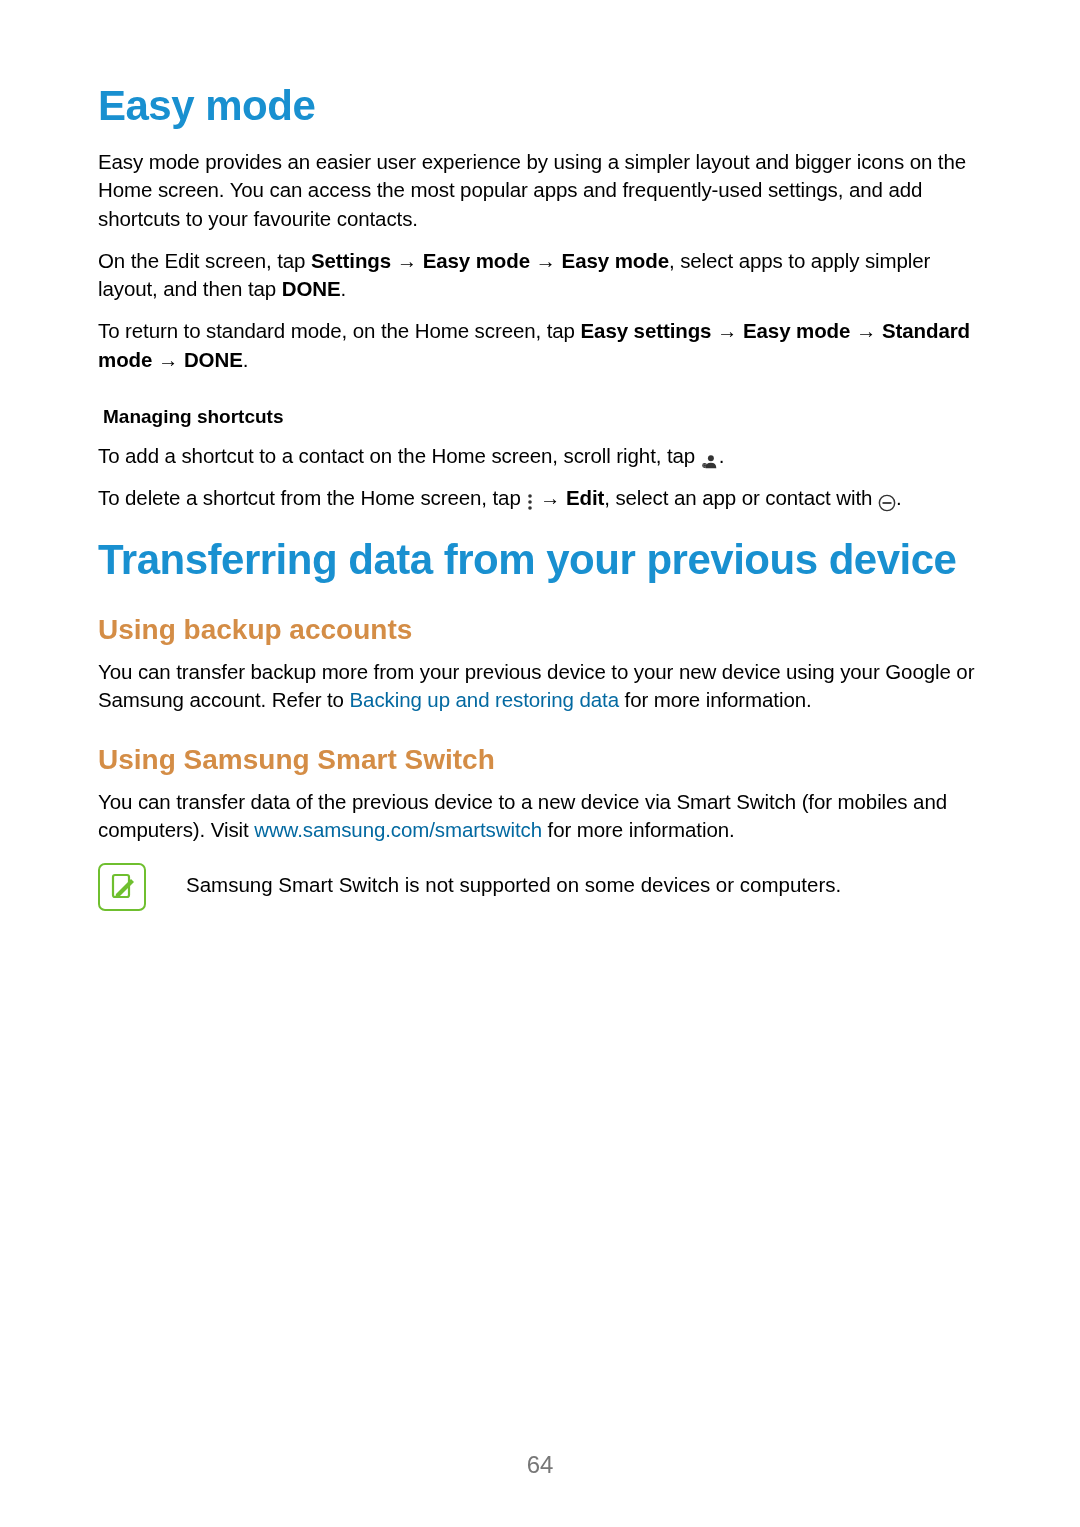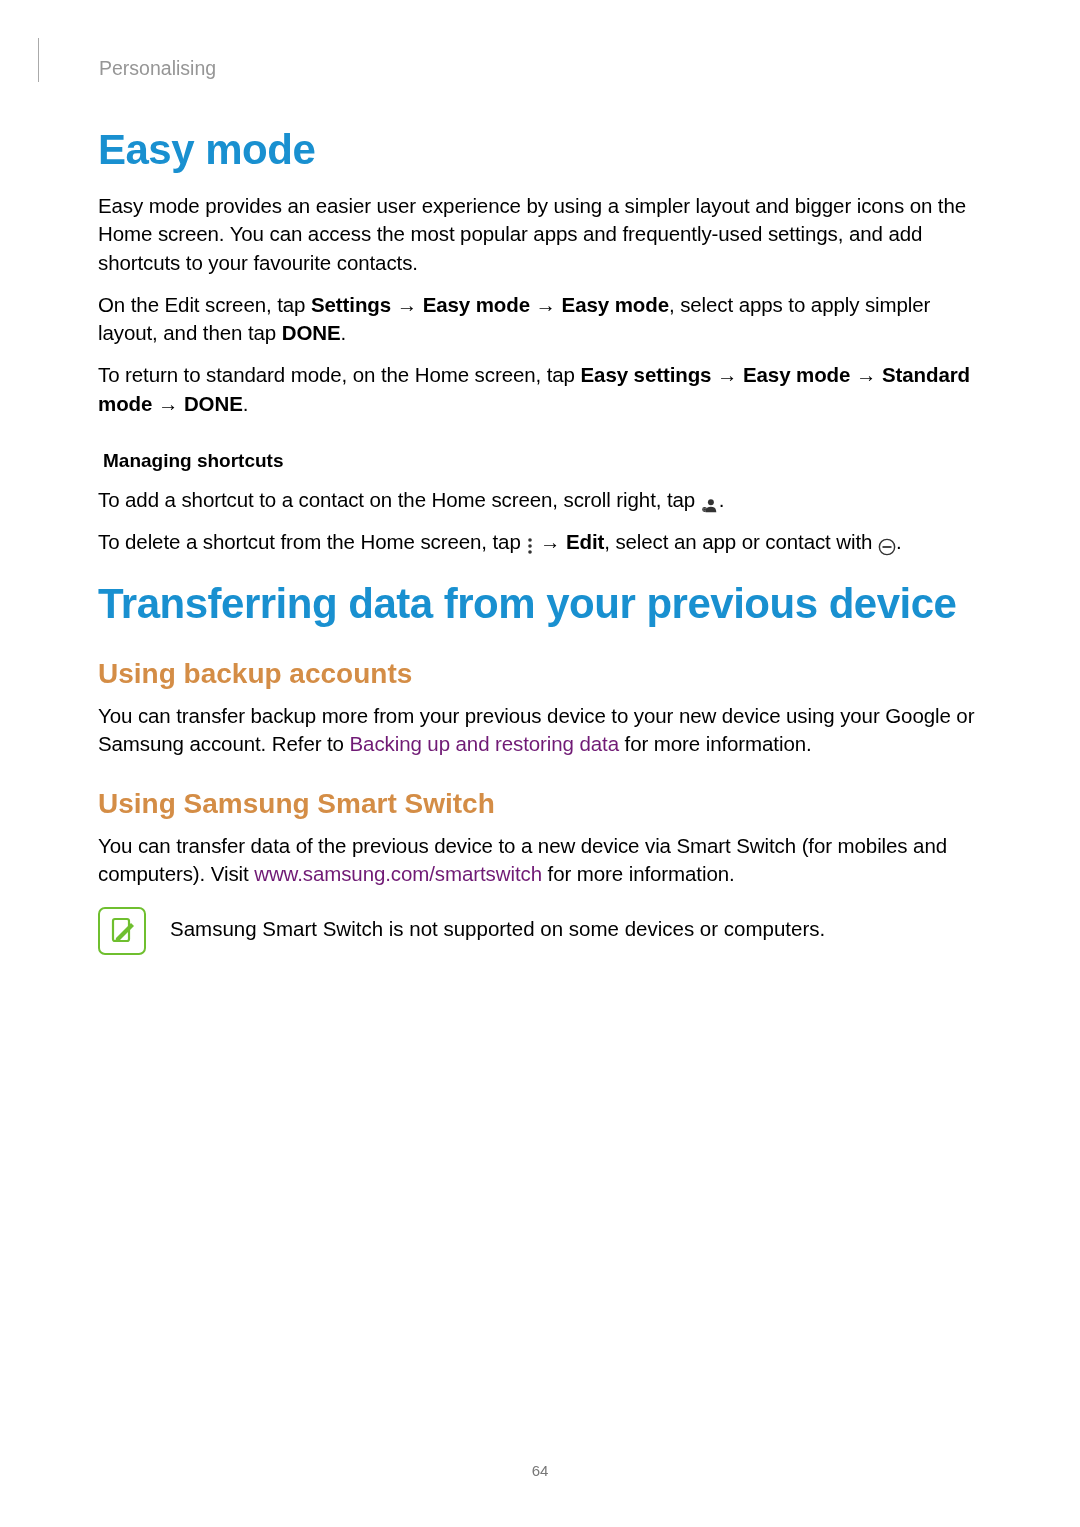--- a/index.html
+++ b/index.html
@@ -56,33 +56,33 @@
   h2.orange {
     color: #d48d46;
     font-size: 28px;
     font-weight: 700;
     margin: 30px 0 12px 0;
   }
   h1.second {
     margin-top: 23px;
   }
   a.link {
-    color: #701a75;
+    color: #0369a1;
     text-decoration: none;
   }
   .inline-icon {
     display: inline-block;
     vertical-align: middle;
     width: 18px;
     height: 18px;
   }
   .note-row {
     display: flex;
     align-items: flex-start;
-    gap: 24px;
+    gap: 40px;
     margin-top: 18px;
   }
   .note-icon-box {
     width: 44px;
     height: 44px;
     border: 2.5px solid #6fbf2f;
     border-radius: 7px;
     display: flex;
     align-items: center;
     justify-content: center;
@@ -92,31 +92,28 @@
     font-size: 20.5px;
     line-height: 1.38;
     padding-top: 8px;
   }
   .page-number {
     position: absolute;
     bottom: 48px;
     left: 0;
     right: 0;
     text-align: center;
-    font-size: 15px;
+    font-size: 24px;
     color: #777;
   }
 </style>
 </head>
 <body>
 
 <div class="page">
-  <div class="header-block">
-    <span class="section-label">Personalising</span>
-  </div>
 
   <h1>Easy mode</h1>
 
   <p>Easy mode provides an easier user experience by using a simpler layout and bigger icons on the Home screen. You can access the most popular apps and frequently-used settings, and add shortcuts to your favourite contacts.</p>
 
   <p>
     <span>On the Edit screen, tap </span><span class="bold">Settings</span><span class="arrow"> → </span><span class="bold">Easy mode</span><span class="arrow"> → </span><span class="bold">Easy mode</span><span>, select apps to apply simpler layout, and then tap </span><span class="bold">DONE</span><span>.</span>
   </p>
 
   <p>

